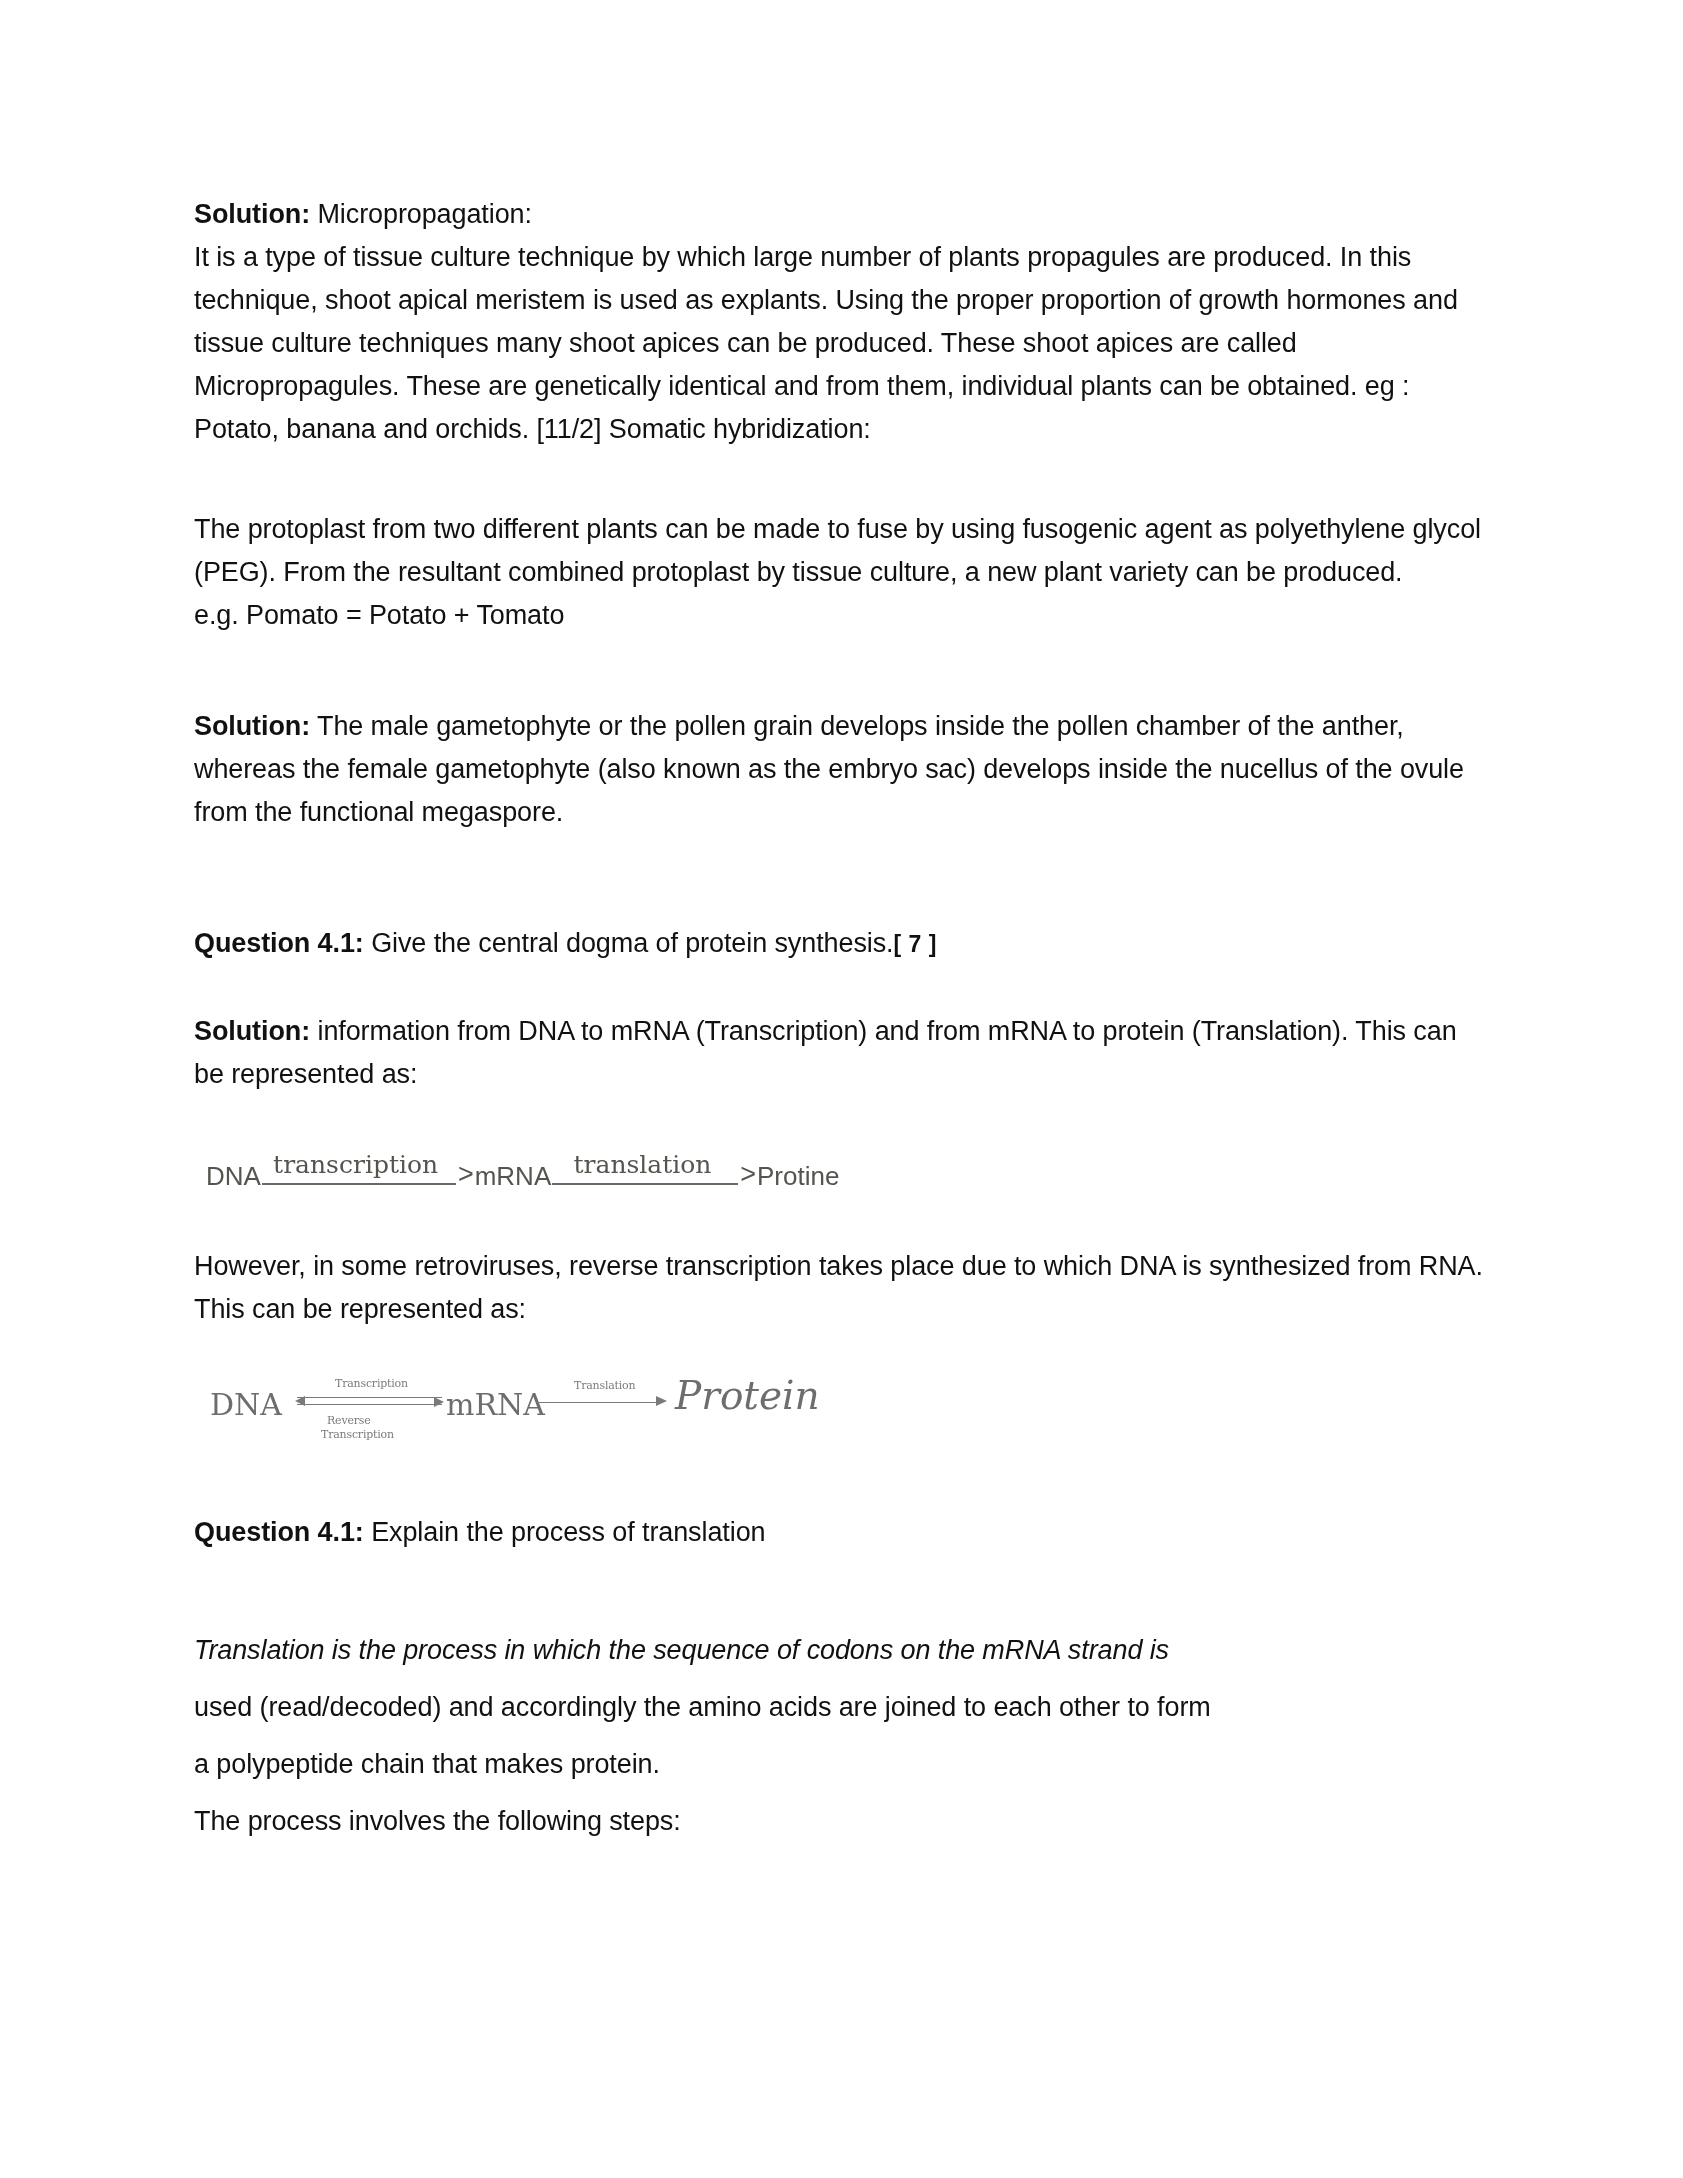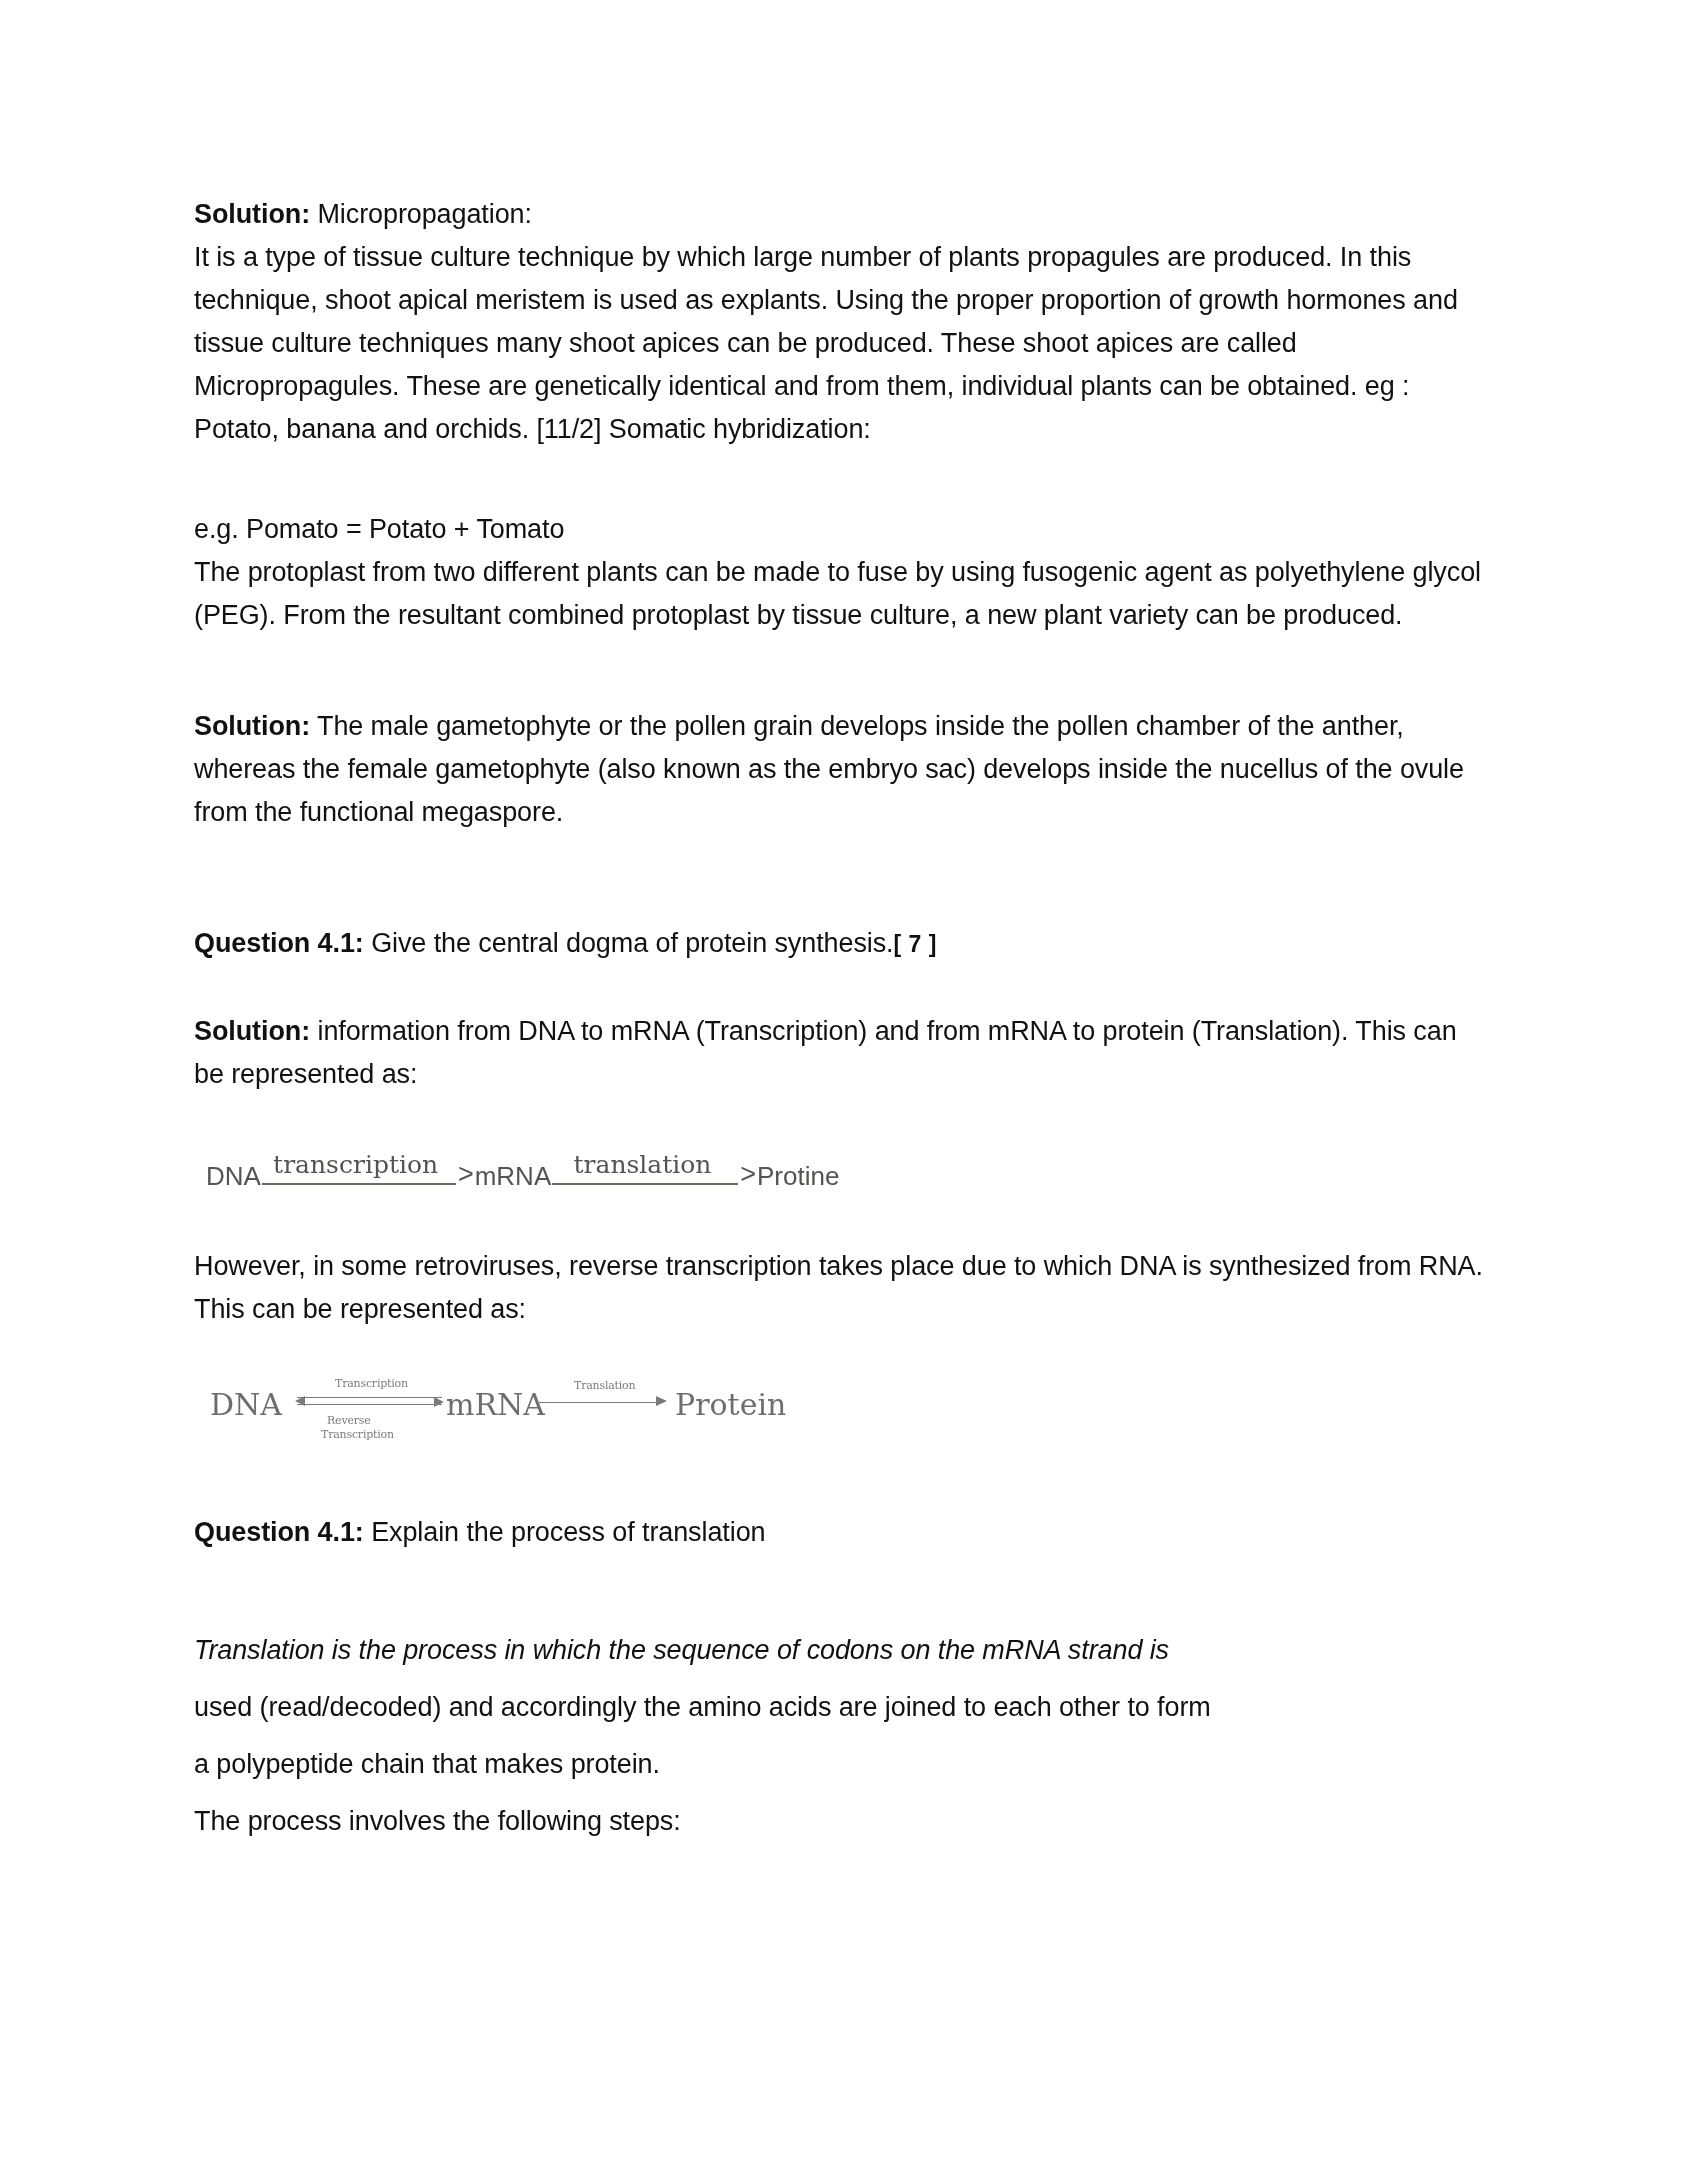--- a/index.html
+++ b/index.html
@@ -118,21 +118,21 @@
     opacity: 0.93;
   }
   .d2 {
     position: absolute;
     font-family: "DejaVu Serif", "Liberation Serif", serif;
     color: #5d5d5d;
     white-space: nowrap;
   }
   .d2-dna   { left: 0;    top: 26px; font-size: 30px; }
   .d2-mrna  { left: 236px;top: 26px; font-size: 30px; }
-  .d2-prot  { left: 465px;top: 26px; font-size: 30px; }
+  .d2-prot  { left: 465px;top: 12px; font-size: 39px; font-style: italic; }
   .d2-lab   { font-size: 11px; color: #6e6e6e; letter-spacing: -0.2px; }
   .d2-t1    { left: 125px; top: 16px; }
   .d2-t2    { left: 117px; top: 53px; }
   .d2-t3    { left: 111px; top: 67px; }
   .d2-t4    { left: 364px; top: 18px; }
   .d2-dbl {
     position: absolute;
     left: 87px;
     top: 36px;
     width: 145px;
@@ -183,23 +183,23 @@
 
 <div class="page">
   <div class="content">
 
     <p class="para blk"><b class="lead">Solution:</b><span> Micropropagation:</span></p>
 
     <p class="para blk">It is a type of tissue culture technique by which large number of plants propagules are produced. In this technique, shoot apical meristem is used as explants. Using the proper proportion of growth hormones and tissue culture techniques many shoot apices can be produced. These shoot apices are called Micropropagules. These are genetically identical and from them, individual plants can be obtained. eg : Potato, banana and orchids. [11/2] Somatic hybridization:</p>
 
     <div class="gap-lg"></div>
 
+    <p class="para blk">The protoplast from two different plants can be made to fuse by using fusogenic agent as polyethylene glycol (PEG). From the resultant combined protoplast by tissue culture, a new plant variety can be produced.</p>
+
     <p class="para blk">e.g. Pomato = Potato + Tomato</p>
-
-    <p class="para blk">The protoplast from two different plants can be made to fuse by using fusogenic agent as polyethylene glycol (PEG). From the resultant combined protoplast by tissue culture, a new plant variety can be produced.</p>
 
     <div class="gap-md"></div>
 
 
     <div class="gap-sm"></div>
 
     <p class="para blk"><b class="lead">Solution:</b><span> The male gametophyte or the pollen grain develops inside the pollen chamber of the anther, whereas the female gametophyte (also known as the embryo sac) develops inside the nucellus of the ovule from the functional megaspore.</span></p>
 
     <div class="gap-md"></div>
 

